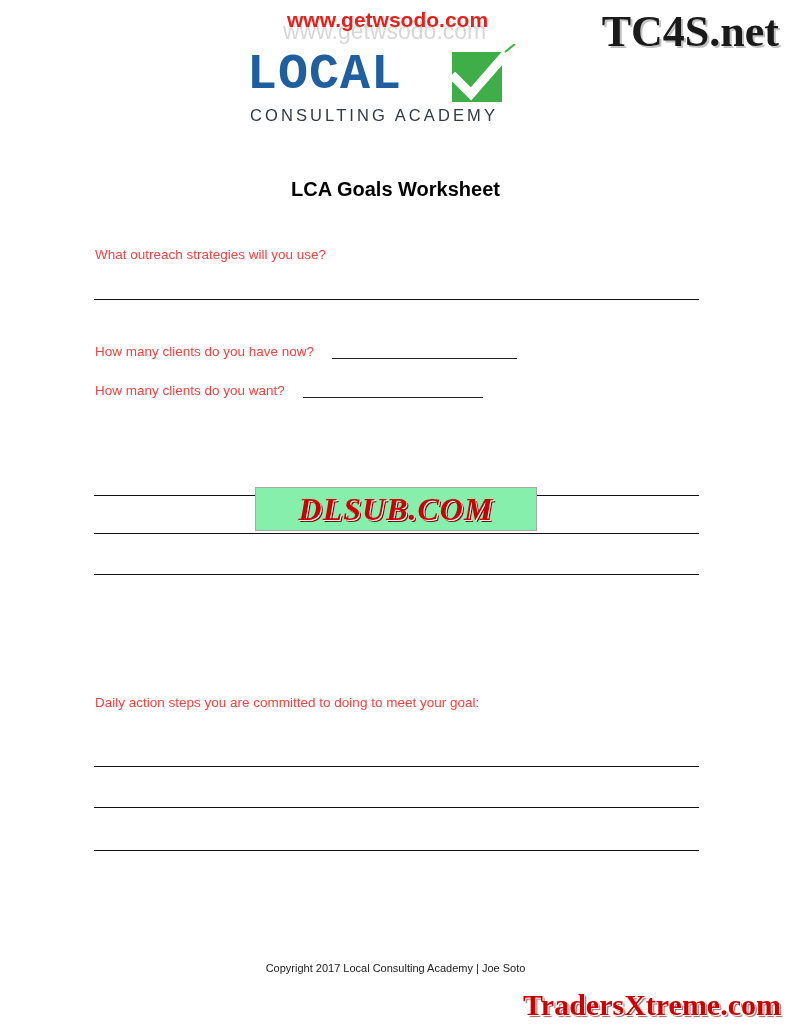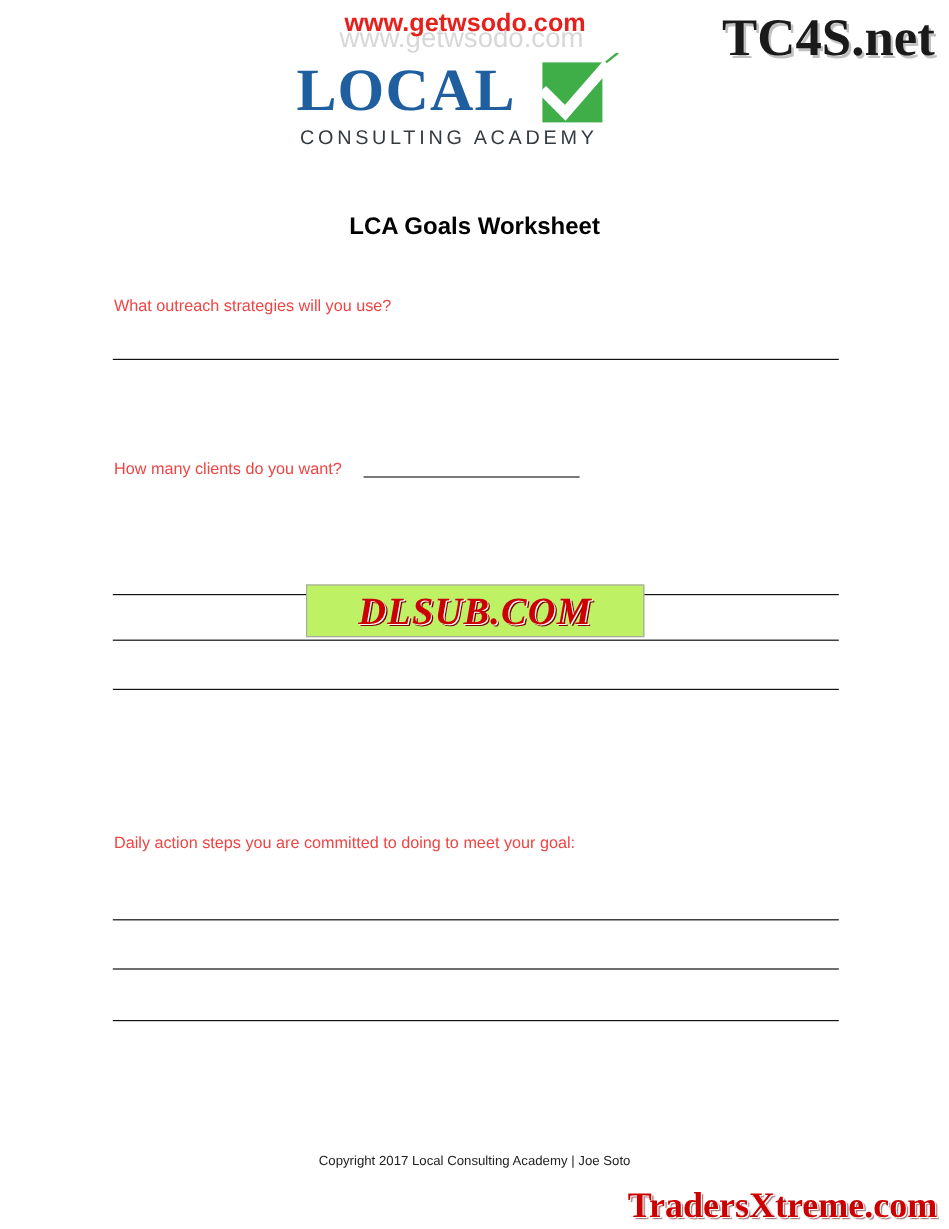--- a/index.html
+++ b/index.html
@@ -52,21 +52,21 @@
     color: #1a1a1a;
     text-shadow: 2px 2px 0 rgba(120,120,120,0.45);
     white-space: nowrap;
   }
   .wm-dlsub {
     position: absolute;
     top: 487px;
     left: 255px;
     width: 280px;
     height: 42px;
-    background: #bef264;
+    background: #86efac;
     border: 1px solid #a8a8a8;
     display: flex;
     align-items: center;
     justify-content: center;
   }
   .wm-dlsub span {
     font-family: "Liberation Serif", serif;
     font-size: 32px;
     font-weight: bold;
     font-style: italic;
@@ -93,21 +93,21 @@
     position: absolute;
     top: 44px;
     left: 247px;
     width: 290px;
     height: 90px;
   }
   .logo-local {
     position: absolute;
     top: 6px;
     left: 0px;
-    font-family: Liberation Serif, serif;
+    font-family: Liberation Mono, monospace;
     font-size: 50px;
     font-weight: bold;
     letter-spacing: 1px;
     color: #1f5fa0;
     line-height: 1;
   }
   .logo-mark {
     position: absolute;
     top: 8px;
     left: 205px;
@@ -194,20 +194,24 @@
       <polyline points="58,8 68,0" fill="none" stroke="#3fae49" stroke-width="2"></polyline>
     </svg>
     <div class="logo-sub">CONSULTING ACADEMY</div>
   </div>
 
   <div class="doc-title">LCA Goals Worksheet</div>
 
   <div class="q" style="top:247px; left:95px;">What outreach strategies will you use?</div>
   <div class="rule" style="top:299px; left:94px; width:605px;"></div>
 
+  <div class="q" style="top:344px; left:95px;">
+    <span>How many clients do you have now?</span>
+    <span class="inline-blank" style="width:185px; margin-left:14px;"></span>
+  </div>
 
   <div class="q" style="top:383px; left:95px;">
     <span>How many clients do you want?</span>
     <span class="inline-blank" style="width:180px; margin-left:14px;"></span>
   </div>
 
   <div class="rule" style="top:495px; left:94px; width:605px;"></div>
   <div class="rule" style="top:533px; left:94px; width:605px;"></div>
   <div class="rule" style="top:574px; left:94px; width:605px;"></div>
 

